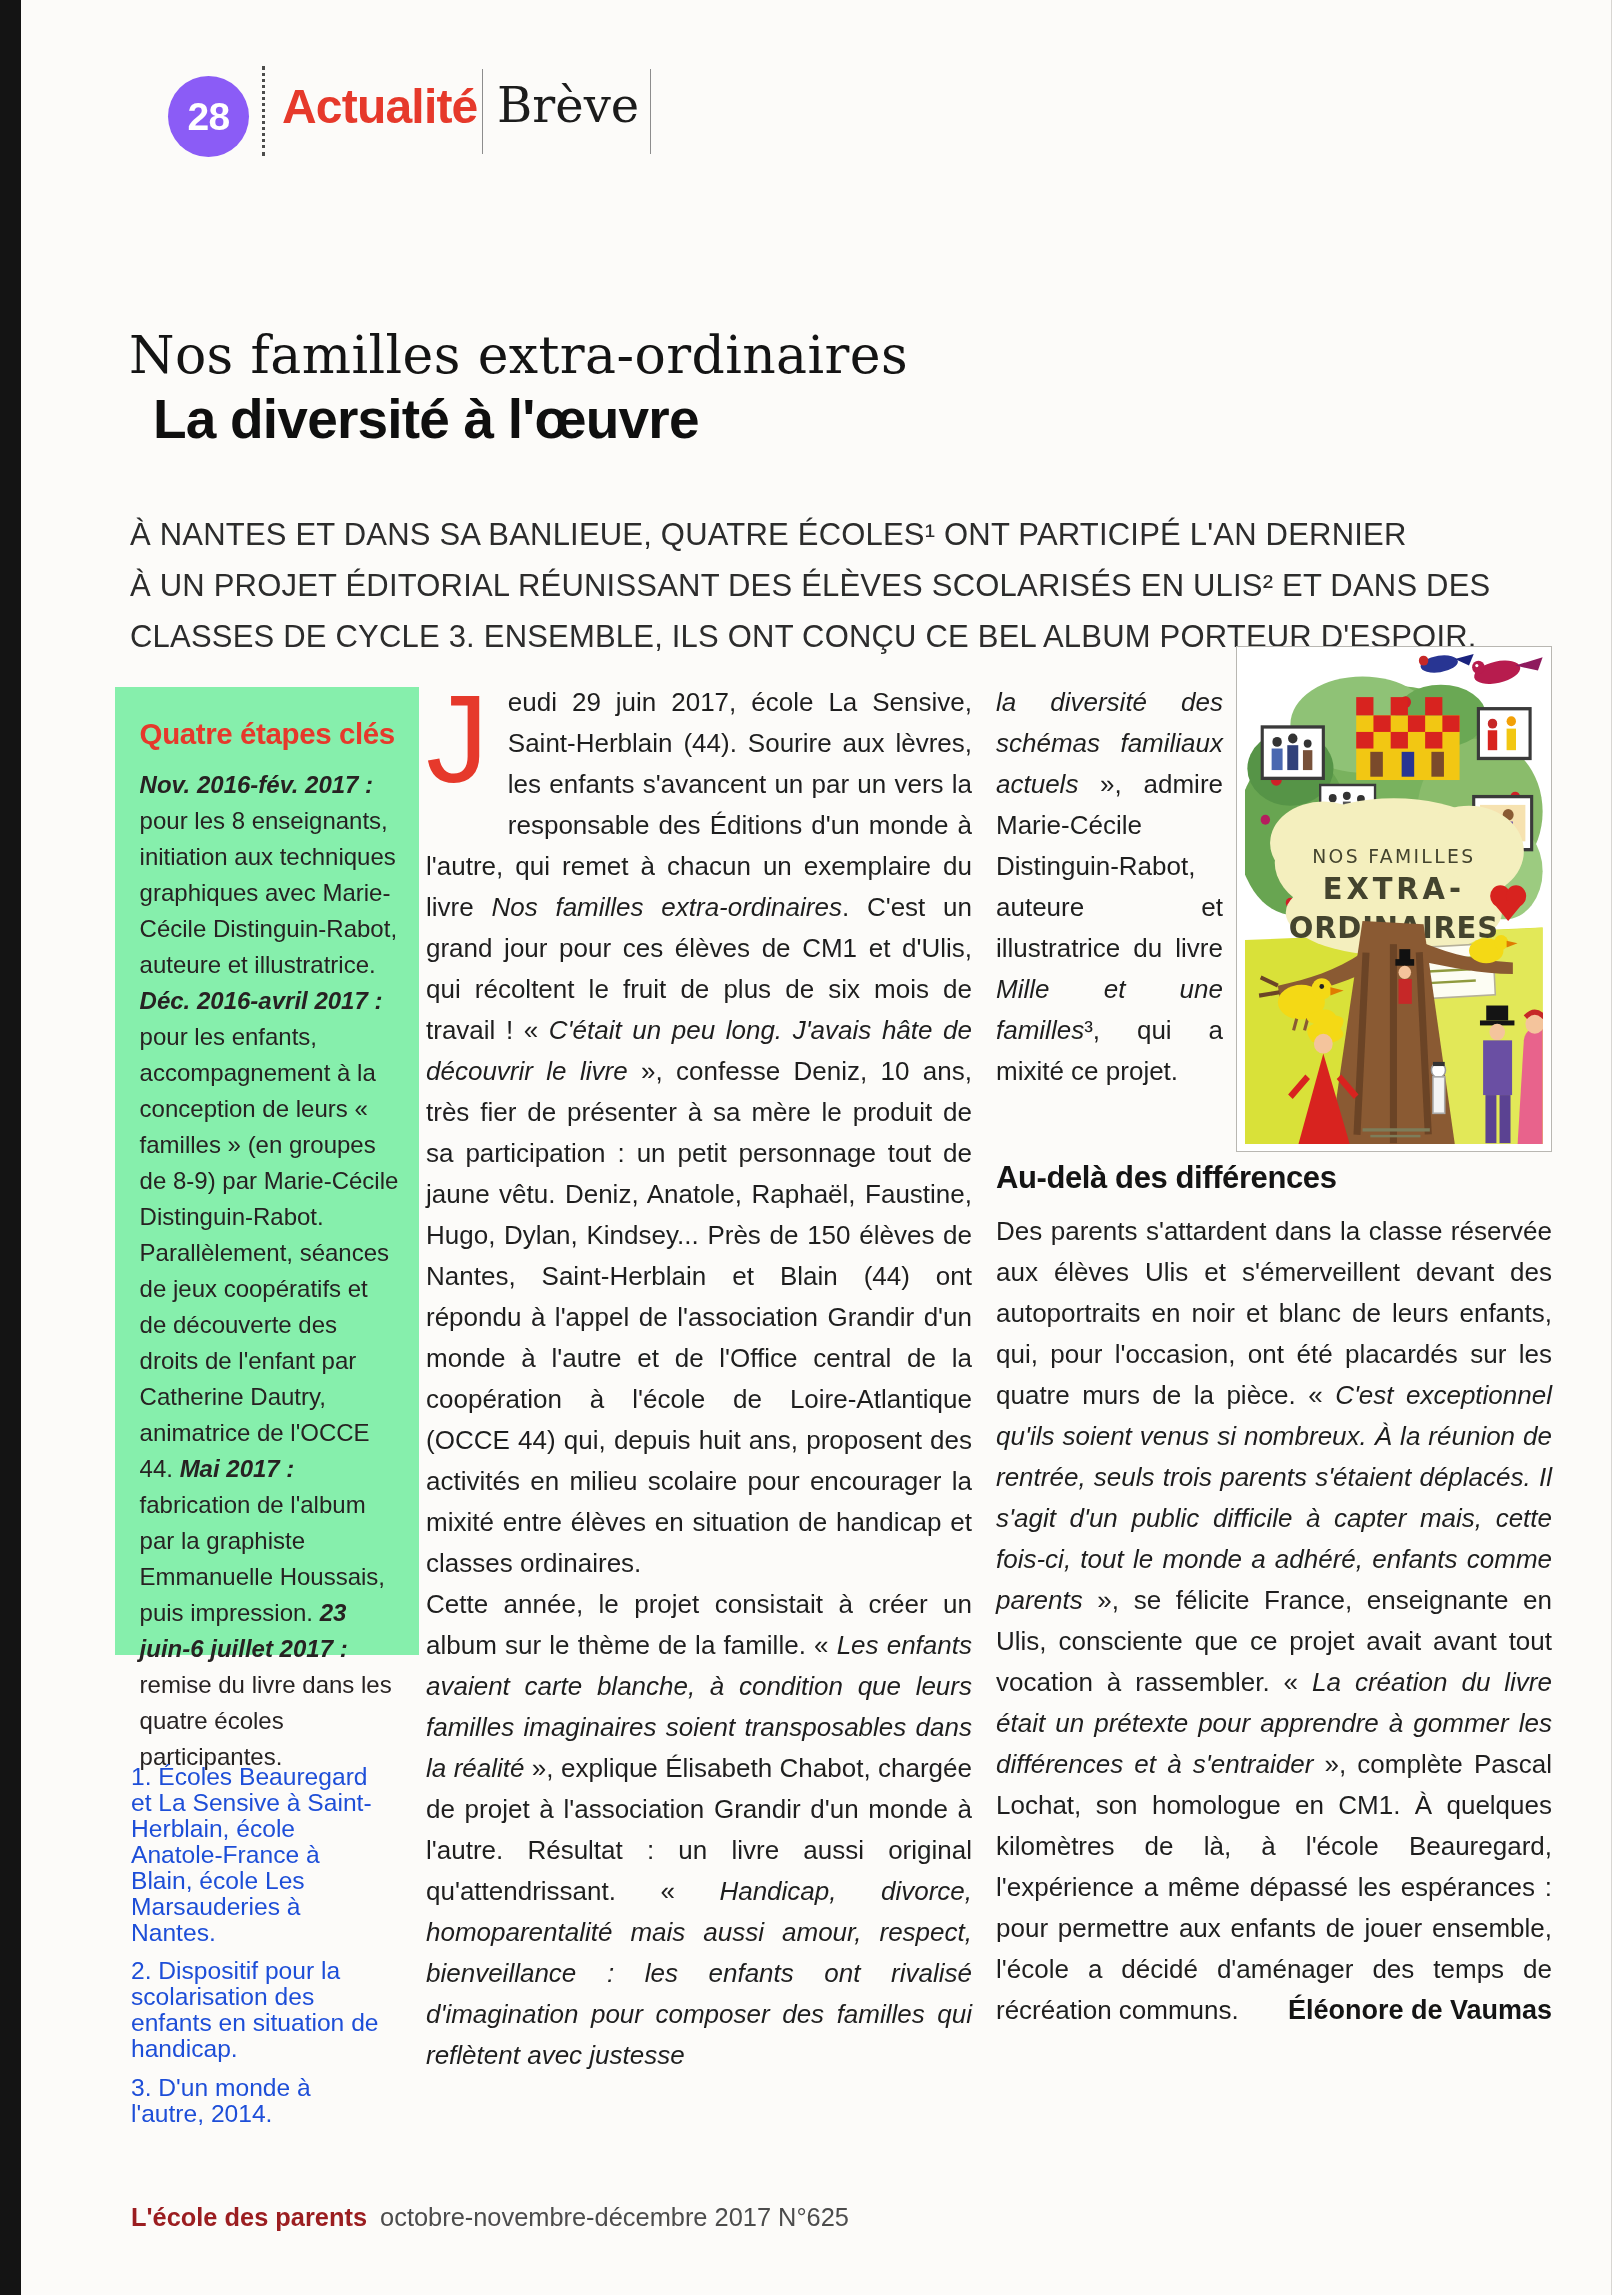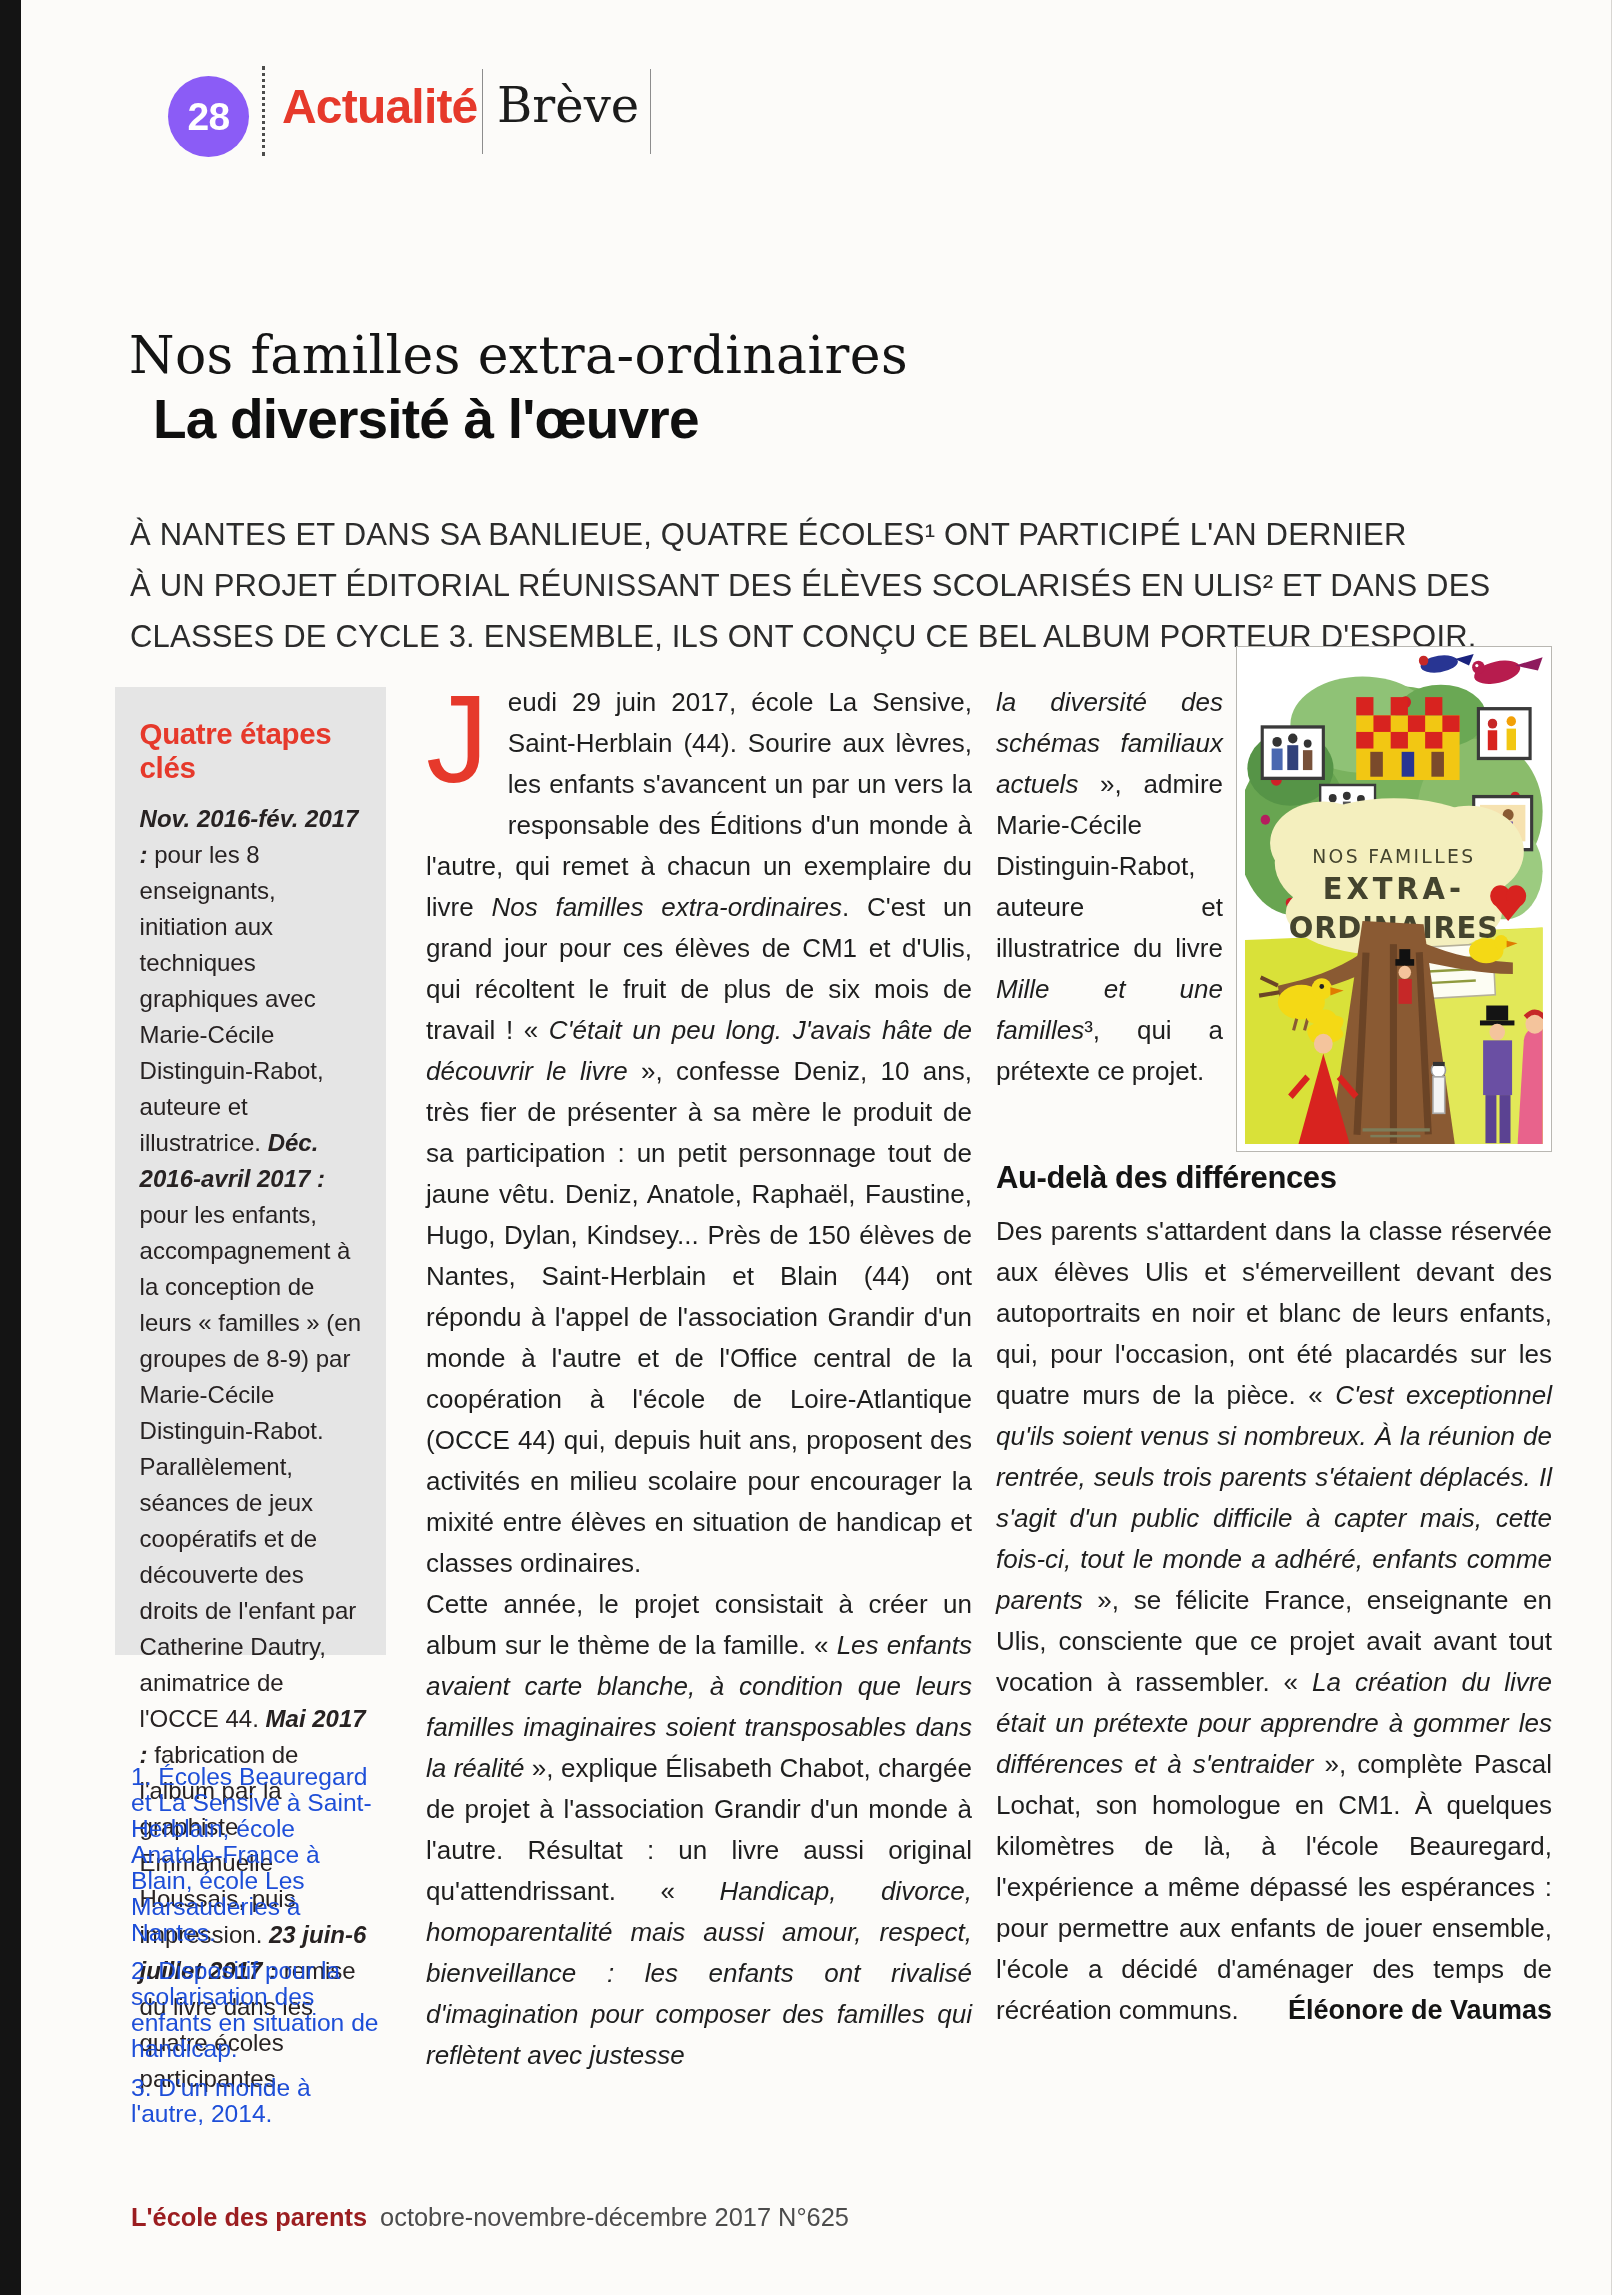--- a/index.html
+++ b/index.html
@@ -39,22 +39,22 @@
     position:absolute;left:127px;top:387px;font-size:55px;font-weight:700;
     color:#0f0f0f;letter-spacing:-0.8px;margin-left:26px;
   }
   .standfirst{
     position:absolute;left:130px;top:509px;font-size:31px;line-height:51px;
     color:#2c2c2c;letter-spacing:0.2px;white-space:nowrap;font-weight:400;
   }
 
   
   .sidebar{
-    position:absolute;left:115px;top:687px;width:271px;height:968px;
-    background:#e5e5e5;box-sizing:border-box;padding:29.5px 19.7px 0 24.6px;
+    position:absolute;left:115px;top:687px;width:304px;height:968px;
+    background:#86efac;box-sizing:border-box;padding:29.5px 19.7px 0 24.6px;
   }
   .sidebar-title{font-size:29.5px;font-weight:700;color:#e6392b;letter-spacing:-0.4px;}
   .sidebar-body{margin-top:16.4px;font-size:24px;line-height:36px;color:#272222;text-align:left;}
 
   
   .footnotes{position:absolute;left:131px;top:1764px;width:256px;font-size:24.6px;line-height:26px;color:#1d4ed8;}
   .footnote{margin-bottom:12.3px;}
 
   
   .col{position:absolute;top:682px;font-size:26px;line-height:41px;text-align:justify;color:#1e1e1e;}
@@ -118,21 +118,21 @@
     <div class="footnote">3. D'un monde à l'autre, 2014.</div>
   </div>
 
   <div class="col col1">
     <p><span class="dropcap">J</span><span><span>eudi 29 juin 2017, école La Sensive, Saint-Herblain (44). Sourire aux lèvres, les enfants s'avancent un par un vers la responsable des Éditions d'un monde à l'autre, qui remet à chacun un exemplaire du livre </span><span class="seg-i">Nos familles extra-ordinaires</span><span>. C'est un grand jour pour ces élèves de CM1 et d'Ulis, qui récoltent le fruit de plus de six mois de travail ! « </span><span class="seg-i">C'était un peu long. J'avais hâte de découvrir le livre</span><span> », confesse Deniz, 10 ans, très fier de présenter à sa mère le produit de sa participation : un petit personnage tout de jaune vêtu. Deniz, Anatole, Raphaël, Faustine, Hugo, Dylan, Kindsey... Près de 150 élèves de Nantes, Saint-Herblain et Blain (44) ont répondu à l'appel de l'association Grandir d'un monde à l'autre et de l'Office central de la coopération à l'école de Loire-Atlantique (OCCE 44) qui, depuis huit ans, proposent des activités en milieu scolaire pour encourager la mixité entre élèves en situation de handicap et classes ordinaires.</span></span></p>
     <p><span>Cette année, le projet consistait à créer un album sur le thème de la famille. « </span><span class="seg-i">Les enfants avaient carte blanche, à condition que leurs familles imaginaires soient transposables dans la réalité</span><span> », explique Élisabeth Chabot, chargée de projet à l'association Grandir d'un monde à l'autre. Résultat : un livre aussi original qu'attendrissant. « </span><span class="seg-i">Handicap, divorce, homoparentalité mais aussi amour, respect, bienveillance : les enfants ont rivalisé d'imagination pour composer des familles qui reflètent avec justesse</span></p>
   </div>
 
   <div class="col col2">
     <div class="book-spacer"></div>
-    <p><span class="seg-i">la diversité des schémas familiaux actuels</span><span> », admire Marie-Cécile Distinguin-Rabot, auteure et illustratrice du livre </span><span class="seg-i">Mille et une familles</span><span>³, qui a prétexte ce projet.</span></p>
+    <p><span class="seg-i">la diversité des schémas familiaux actuels</span><span> », admire Marie-Cécile Distinguin-Rabot, auteure et illustratrice du livre </span><span class="seg-i">Mille et une familles</span><span>³, qui a mixité ce projet.</span></p>
     <div class="subhead">Au-delà des différences</div>
     <p><span>Des parents s'attardent dans la classe réservée aux élèves Ulis et s'émerveillent devant des autoportraits en noir et blanc de leurs enfants, qui, pour l'occasion, ont été placardés sur les quatre murs de la pièce. « </span><span class="seg-i">C'est exceptionnel qu'ils soient venus si nombreux. À la réunion de rentrée, seuls trois parents s'étaient déplacés. Il s'agit d'un public difficile à capter mais, cette fois-ci, tout le monde a adhéré, enfants comme parents</span><span> », se félicite France, enseignante en Ulis, consciente que ce projet avait avant tout vocation à rassembler. « </span><span class="seg-i">La création du livre était un prétexte pour apprendre à gommer les différences et à s'entraider</span><span> », complète Pascal Lochat, son homologue en CM1. À quelques kilomètres de là, à l'école Beauregard, l'expérience a même dépassé les espérances : pour permettre aux enfants de jouer ensemble, l'école a décidé d'aménager des temps de récréation communs.</span></p>
     <div class="byline">Éléonore de Vaumas</div>
   </div>
 
   <div class="book-cover">
     <svg viewBox="0 0 380 592" preserveAspectRatio="none">
 
       <g>
         <path d="M0,345 L380,330 L380,592 L0,592 Z" fill="#d9e139"></path>

